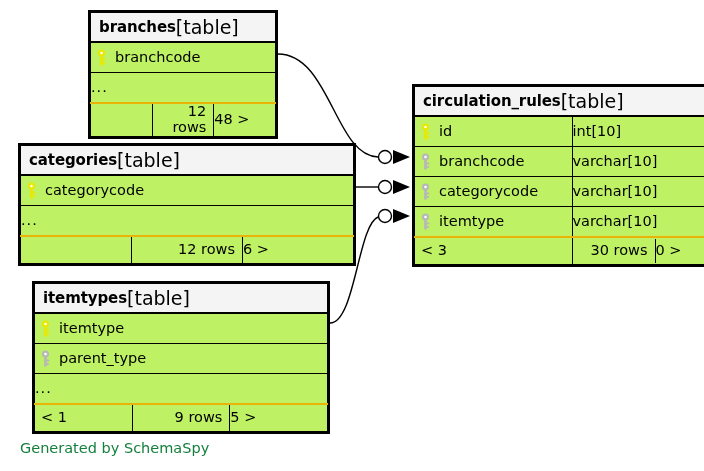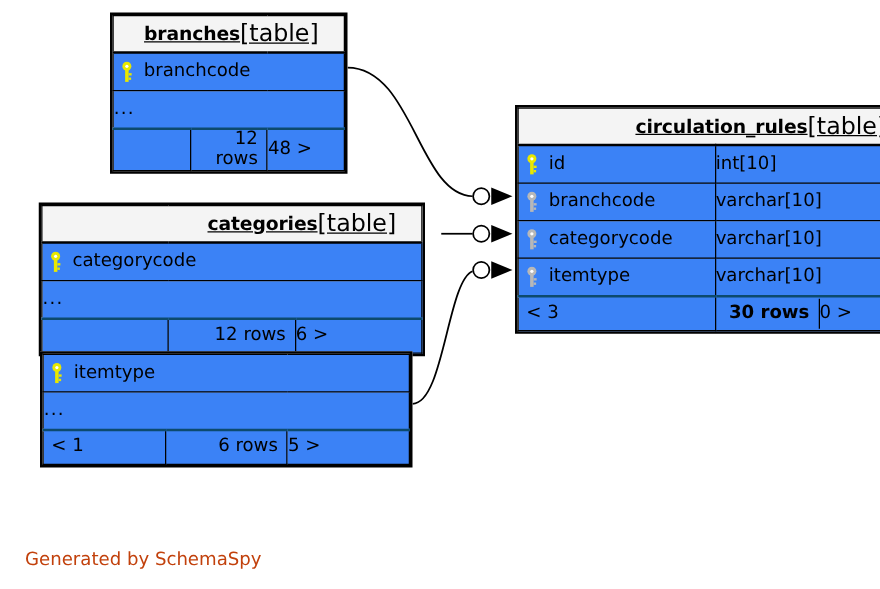--- a/index.html
+++ b/index.html
@@ -43,37 +43,36 @@
   .tbl {
     border-collapse: collapse;
     width: 100%;
     table-layout: fixed;
   }
   .tbl td {
     border: 1px solid #000000;
     padding: 0;
     height: 29px;
     vertical-align: middle;
-    background: #3b82f6;
+    background: #bef264;
     font-size: 14.5px;
     line-height: 1.1;
   }
 
   
   .hdr td {
     background: #f4f4f4;
     height: 28px;
     border-bottom: 2px solid #000000;
   }
   .hdr-inner {
     display: flex;
     align-items: center;
-    justify-content: flex-end;
-    padding: 0 20px;
-    text-decoration: underline;
+    justify-content: flex-start;
+    padding: 0 8px;
   }
   .tbl-name {
     font-weight: bold;
     font-size: 15px;
     letter-spacing: -0.1px;
   }
   .tbl-tag {
     font-size: 19px;
     font-weight: normal;
   }
@@ -103,38 +102,38 @@
   }
 
   .ellipsis-cell {
     padding-left: 6px;
     font-size: 14.5px;
     letter-spacing: 1px;
   }
 
   
   .ftr td {
-    border-top: 2px solid #0c4a6e;
+    border-top: 2px solid #eab308;
     height: 26px;
     font-size: 14.5px;
   }
   .ftr .left  { text-align: left;  padding-left: 6px; }
   .ftr .mid   { text-align: right; padding-right: 7px; }
   .ftr .right { text-align: left; padding-right: 7px; }
 
   
   .key-icon { display: block; }
 
   
   #caption {
     position: absolute;
     left: 20px;
     top: 440px;
     font-size: 14.5px;
-    color: #c2410c;
+    color: #15803d;
   }
 </style>
 </head>
 <body>
 
 <div id="canvas">
 
   <svg id="edges" viewBox="0 0 704 471" width="704" height="471">
     <defs>
       <marker id="crowfoot" markerWidth="10" markerHeight="10" refX="9" refY="5" orient="auto" markerUnits="userSpaceOnUse">
@@ -193,21 +192,21 @@
       </tr>
       <tr class="ftr">
         <td class="left" style="width:27%"></td>
         <td class="mid" style="width:41%">12 rows</td>
         <td class="right" style="width:32%">48 &gt;</td>
       </tr>
     </tbody>
       </table>
   </div>
 
-  <div class="table-box" style="left:31px; top:143px; width:309px;margin-top:19px;">
+  <div class="table-box" style="left:18px; top:143px; width:338px;">
     <table class="tbl">
       <tbody>
           <tr class="hdr">
         <td colspan="3">
           <div class="hdr-inner">
             <span class="tbl-name">categories</span>
             <span class="tbl-tag">[table]</span>
           </div>
         </td>
       </tr>
@@ -235,42 +234,66 @@
         <td class="mid" style="width:37%">12 rows</td>
         <td class="right" style="width:26%">6 &gt;</td>
       </tr>
     </tbody>
       </table>
   </div>
 
   <div class="table-box" style="left:32px; top:281px; width:298px;">
     <table class="tbl">
       <tbody>
+          <tr class="hdr">
+        <td colspan="3">
+          <div class="hdr-inner">
+            <span class="tbl-name">itemtypes</span>
+            <span class="tbl-tag">[table]</span>
+          </div>
+        </td>
+      </tr>
       <tr>
         <td class="col-cell" colspan="3">
           <div class="col-inner">
             <span class="key-slot">
               <svg class="key-icon" width="11" height="17" viewBox="0 0 11 17">
                 <circle cx="5.5" cy="4" r="3.6" fill="#e8e800"></circle>
                 <circle cx="5.5" cy="4" r="1.3" fill="#ffffff"></circle>
                 <rect x="4.1" y="6" width="2.8" height="10.5" fill="#e8e800"></rect>
                 <rect x="6.9" y="9.5" width="2.4" height="1.9" fill="#e8e800"></rect>
                 <rect x="6.9" y="13" width="2.0" height="1.9" fill="#e8e800"></rect>
               </svg>
             </span>
             <span class="col-name">itemtype</span>
           </div>
         </td>
       </tr>
       <tr>
+        <td class="col-cell" colspan="3">
+          <div class="col-inner">
+            <span class="key-slot">
+              <svg class="key-icon" width="11" height="17" viewBox="0 0 11 17">
+                <circle cx="5.5" cy="4" r="3.6" fill="#b8b8b8"></circle>
+                <circle cx="5.5" cy="4" r="1.3" fill="#ffffff"></circle>
+                <rect x="4.1" y="6" width="2.8" height="10.5" fill="#b8b8b8"></rect>
+                <rect x="6.9" y="9.5" width="2.4" height="1.9" fill="#b8b8b8"></rect>
+                <rect x="6.9" y="13" width="2.0" height="1.9" fill="#b8b8b8"></rect>
+              </svg>
+            </span>
+            <span class="col-name">parent_type</span>
+          </div>
+        </td>
+      </tr>
+      <tr>
         <td class="ellipsis-cell" colspan="3">...</td>
       </tr>
       <tr class="ftr">
         <td class="left" style="width:40%">&lt; 1</td>
-        <td class="mid" style="width:34%">6 rows</td>
+        <td class="mid" style="width:34%">9 rows</td>
         <td class="right" style="width:26%">5 &gt;</td>
       </tr>
     </tbody>
       </table>
   </div>
 
   <div class="table-box" style="left:412px; top:84px; width:320px;">
     <table class="tbl">
       <tbody>
           <tr class="hdr">
@@ -355,21 +378,21 @@
       </tr>
 
 
 
       <tr class="ftr">
         <td class="left" style="width:27%">&lt; 3</td>
         <td style="width:73%; padding:0;">
           <table class="tbl" style="border:0;">
             <tbody>
                   <tr>
-              <td class="mid" style="width:53%; border:0; border-right:1px solid #000; height:24px;font-weight:bold;">30 rows</td>
+              <td class="mid" style="width:53%; border:0; border-right:1px solid #000; height:24px;">30 rows</td>
               <td class="right" style="width:47%; border:0; height:24px;">0 &gt;</td>
             </tr>
           </tbody>
               </table>
         </td>
       </tr>
     </tbody>
       </table>
   </div>
 

